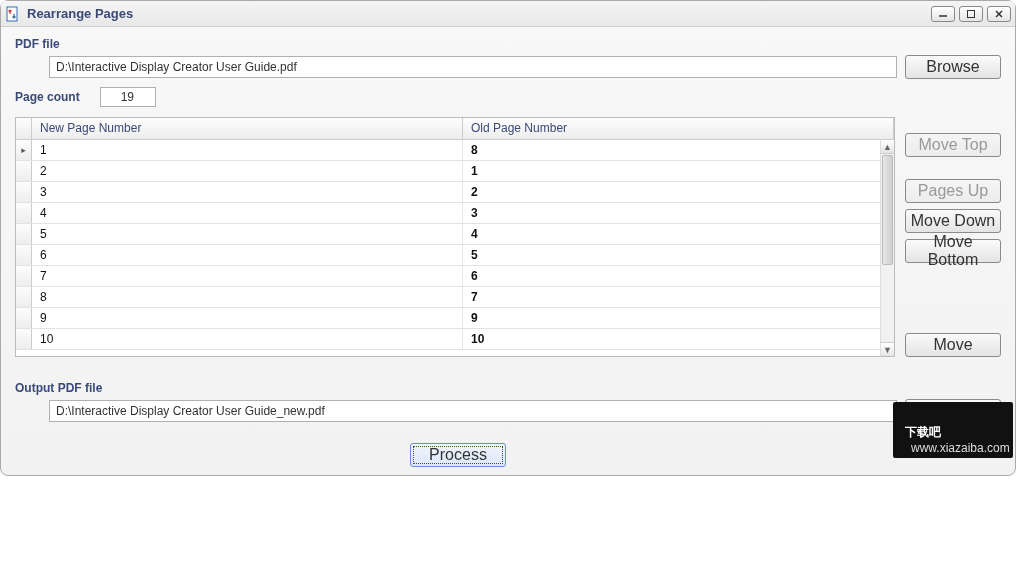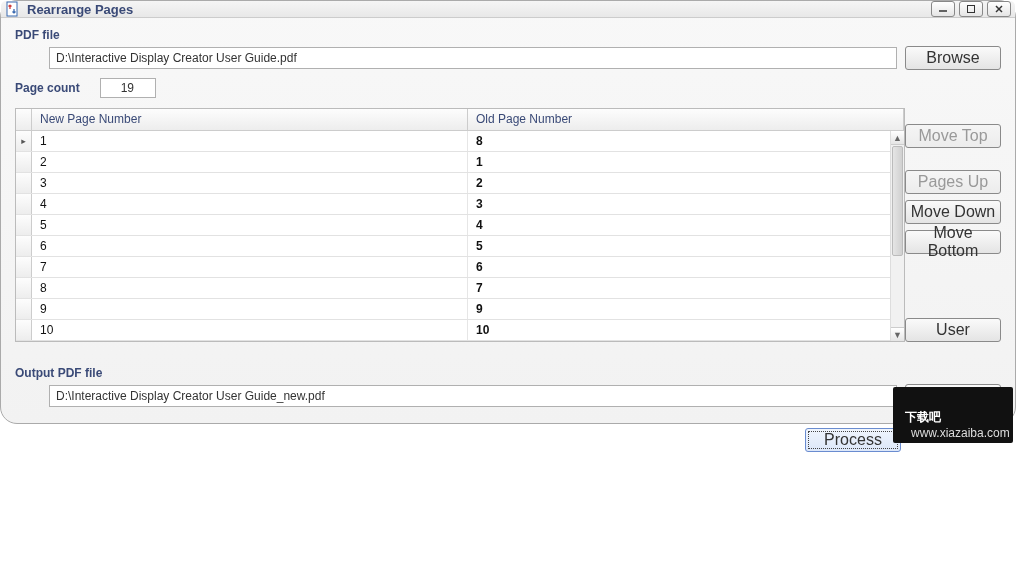--- a/index.html
+++ b/index.html
@@ -1,18 +1,18 @@
 <!DOCTYPE html>
 <html><head>
   <meta charset="utf-8">
   <style>
     * { box-sizing: border-box; margin: 0; padding: 0; font-family: Tahoma, Arial, sans-serif; font-size: 12px; }
     body { background: #fff; width: 1016px; height: 571px; overflow: hidden; }
     
-    .window { width: 1016px; height: 424px; border: 1px solid #aaa; border-radius: 17px; background: linear-gradient(to bottom, #f8f8f8, #f2f2f2); display: flex; flex-direction: column; }
+    .window { width: 1016px; height: 476px; border: 1px solid #aaa; border-radius: 8px; background: linear-gradient(to bottom, #f8f8f8, #f2f2f2); display: flex; flex-direction: column; }
     
     .titlebar { height: 26px; background: linear-gradient(to bottom, #f5f5f5, #e8e8e8); border-bottom: 1px solid #ccc; display: flex; align-items: center; padding: 0 4px; border-radius: 5px 5px 0 0; }
     .titlebar-icon { width: 16px; height: 16px; margin-right: 6px; }
     .titlebar-title { color: #3a4a77; font-weight: bold; flex: 1; font-size: 13px; }
     .titlebar-buttons { display: flex; gap: 4px; }
     .titlebar-btn { width: 24px; height: 16px; border: 1px solid #888; border-radius: 3px; background: linear-gradient(to bottom, #fff, #e5e5e5); display: flex; align-items: center; justify-content: center; cursor: pointer; font-size: 10px; color: #333; }
     .titlebar-btn svg { width: 10px; height: 10px; }
 
     .content { flex: 1; padding: 10px 14px 8px 14px; display: flex; flex-direction: column; position: relative; }
     
@@ -22,42 +22,42 @@
     
     .text-input { flex: 1; height: 22px; border: 1px solid #b0b0b0; padding: 2px 6px; color: #333; background: #fff; margin-left: 34px; }
     
     .btn { width: 96px; height: 24px; border: 1px solid #8a8a8a; border-radius: 3px; background: linear-gradient(to bottom, #fafafa, #e4e4e4); color: #333; cursor: pointer; font-size: 16px; text-align: center; display: flex; align-items: center; justify-content: center; }
     .btn:disabled, .btn.disabled { color: #999; background: linear-gradient(to bottom, #f5f5f5, #ececec); cursor: default; margin-top: 16px; }
     .btn.focused { outline: 1px dotted #444; outline-offset: -4px; border-color: #6a8cd0; background: linear-gradient(to bottom, #f0f5fd, #dce7f9); }
     
     .page-count-row { display: flex; justify-content: flex-start; align-items: center; gap: 20px; margin-top: 8px; padding-right: 130px; }
     .page-count-input { width: 56px; height: 20px; border: 1px solid #b0b0b0; padding: 2px 20px; color: #333; }
     
-    .main-area { display: flex; margin-top: 10px; flex: 1; min-height: 0; }
+    .main-area { display: flex; gap: 10px; margin-top: 10px; flex: 1; min-height: 0; }
     
     .grid-wrapper { flex: 1; border: 1px solid #bbb; display: flex; flex-direction: column; position: relative; background: #fff; }
     .grid-header-row { display: flex; height: 22px; border-bottom: 1px solid #ccc; background: linear-gradient(to bottom, #fdfdfd, #ededed); }
     .grid-rowhead-h { width: 16px; border-right: 1px solid #ccc; }
     .grid-col-header { flex: 1; padding: 3px 8px; color: #3a4a77; border-right: 1px solid #ccc; }
     .grid-body { flex: 1; overflow: hidden; position: relative; }
     .grid-row { display: flex; height: 21px; border-bottom: 1px solid #e2e2e2; }
     .grid-rowhead { width: 16px; border-right: 1px solid #ccc; background: linear-gradient(to bottom, #fdfdfd, #ededed); display: flex; align-items: center; justify-content: center; color: #555; font-size: 9px; }
     .grid-cell { flex: 1; padding: 2px 8px; border-right: 1px solid #e6e6e6; color: #111; display: flex; align-items: center; }
     .grid-cell.bold { font-weight: bold; }
     .grid-scroll { position: absolute; right: 0; top: 22px; bottom: 0; width: 14px; background: #f1f1f1; border-left: 1px solid #ddd; }
     .grid-scroll-arrow { height: 14px; display:flex; align-items:center; justify-content:center; color:#666; font-size:9px; background: linear-gradient(to bottom,#fff,#e5e5e5); border-bottom:1px solid #ccc; cursor: pointer; }
     .grid-scroll-arrow.bottom { position:absolute; bottom:0; left:0; right:0; border-top:1px solid #ccc; border-bottom:none; }
     .grid-thumb { position:absolute; left:1px; right:1px; top:15px; height:110px; background: linear-gradient(to right,#e5e5e5,#d0d0d0); border:1px solid #bbb; border-radius:2px; cursor: pointer; }
     
     .side-buttons { display: flex; flex-direction: column; gap: 6px; width: 96px; }
     .side-buttons .spacer { flex: 1; }
     
     .output-section { margin-top: 24px; }
     
-    .bottom-bar { display: flex; justify-content: flex-end; margin-top: auto; padding-top: 20px; padding-right: 100px; }
+    .bottom-bar { display: flex; justify-content: center; margin-top: auto; padding-top: 20px; padding-right: 100px; }
 
     .watermark { position: absolute; right: 2px; bottom: 14px; z-index: 5; }
   </style>
 </head>
 <body>
 
 <div class="window">
 
   <div class="titlebar">
     <span class="titlebar-icon">
@@ -167,21 +167,21 @@
           <div class="grid-scroll-arrow bottom">▼</div>
         </div>
       </div>
 
       <div class="side-buttons">
         <button class="btn disabled" disabled="">Move Top</button>
         <button class="btn disabled" disabled="">Pages Up</button>
         <button class="btn">Move Down</button>
         <button class="btn">Move Bottom</button>
         <div class="spacer"></div>
-        <button class="btn">User</button>
+        <button class="btn">Move</button>
       </div>
 
     </div>
 
     <div class="output-section">
       <div class="label">Output PDF file</div>
       <div class="row">
         <input class="text-input" type="text" value="D:\Interactive Display Creator User Guide_new.pdf" style="">
         <button class="btn">Browse</button>
       </div>

